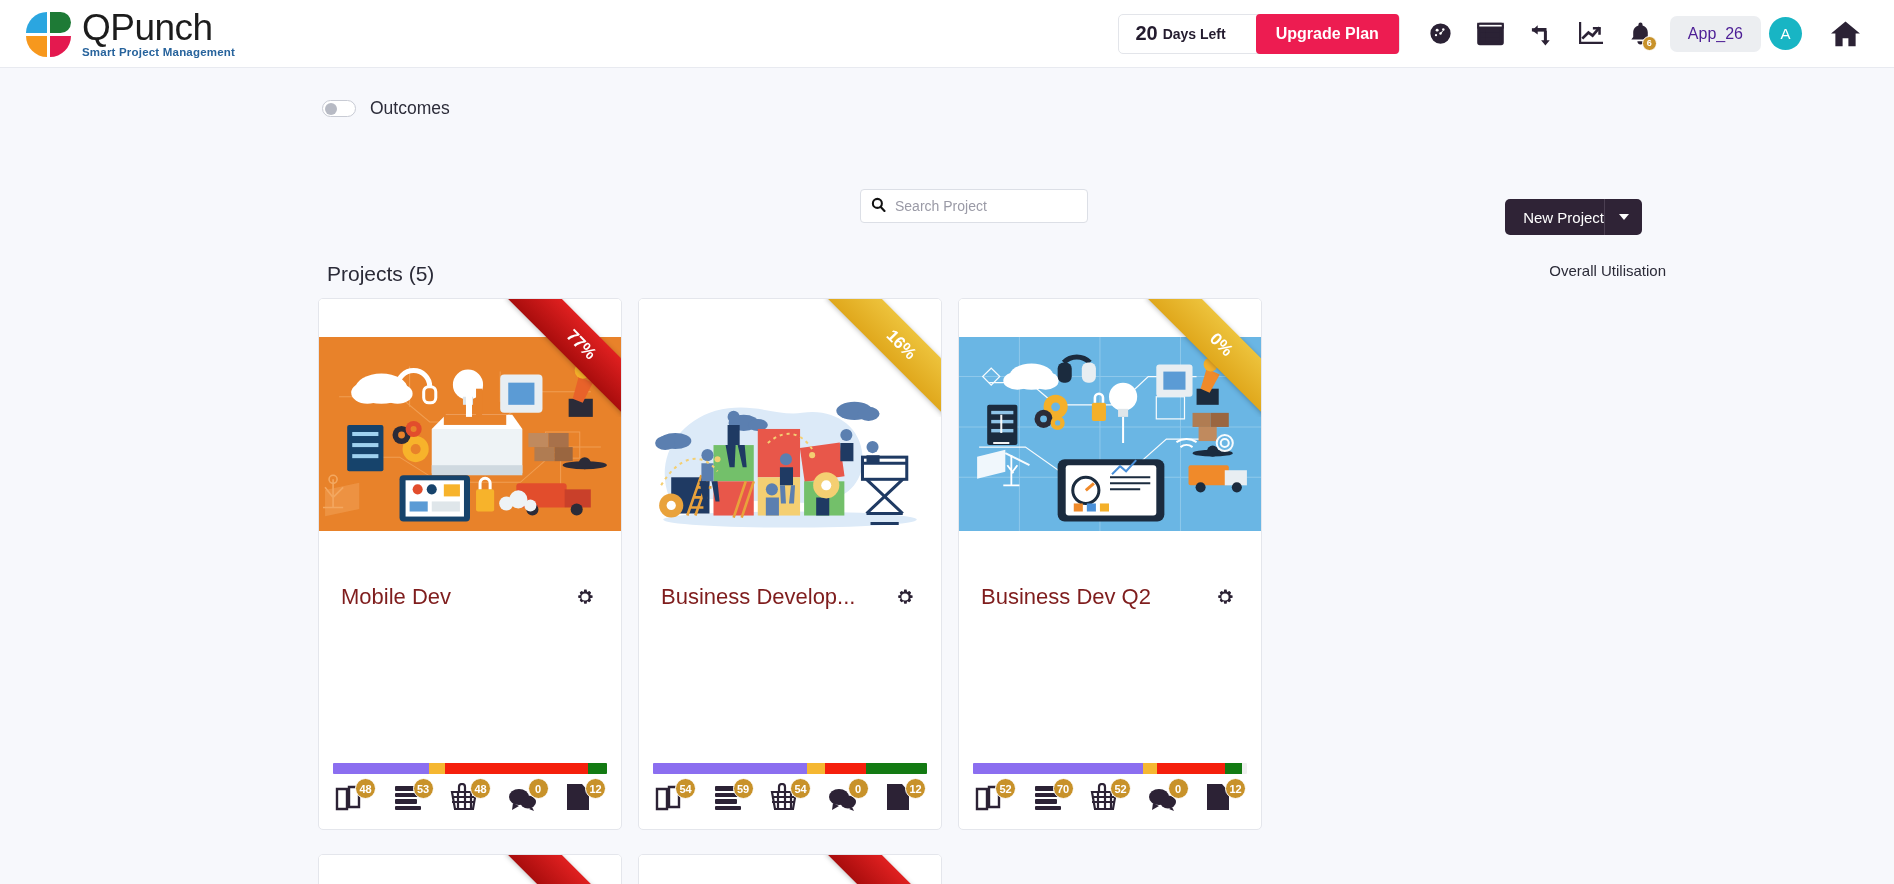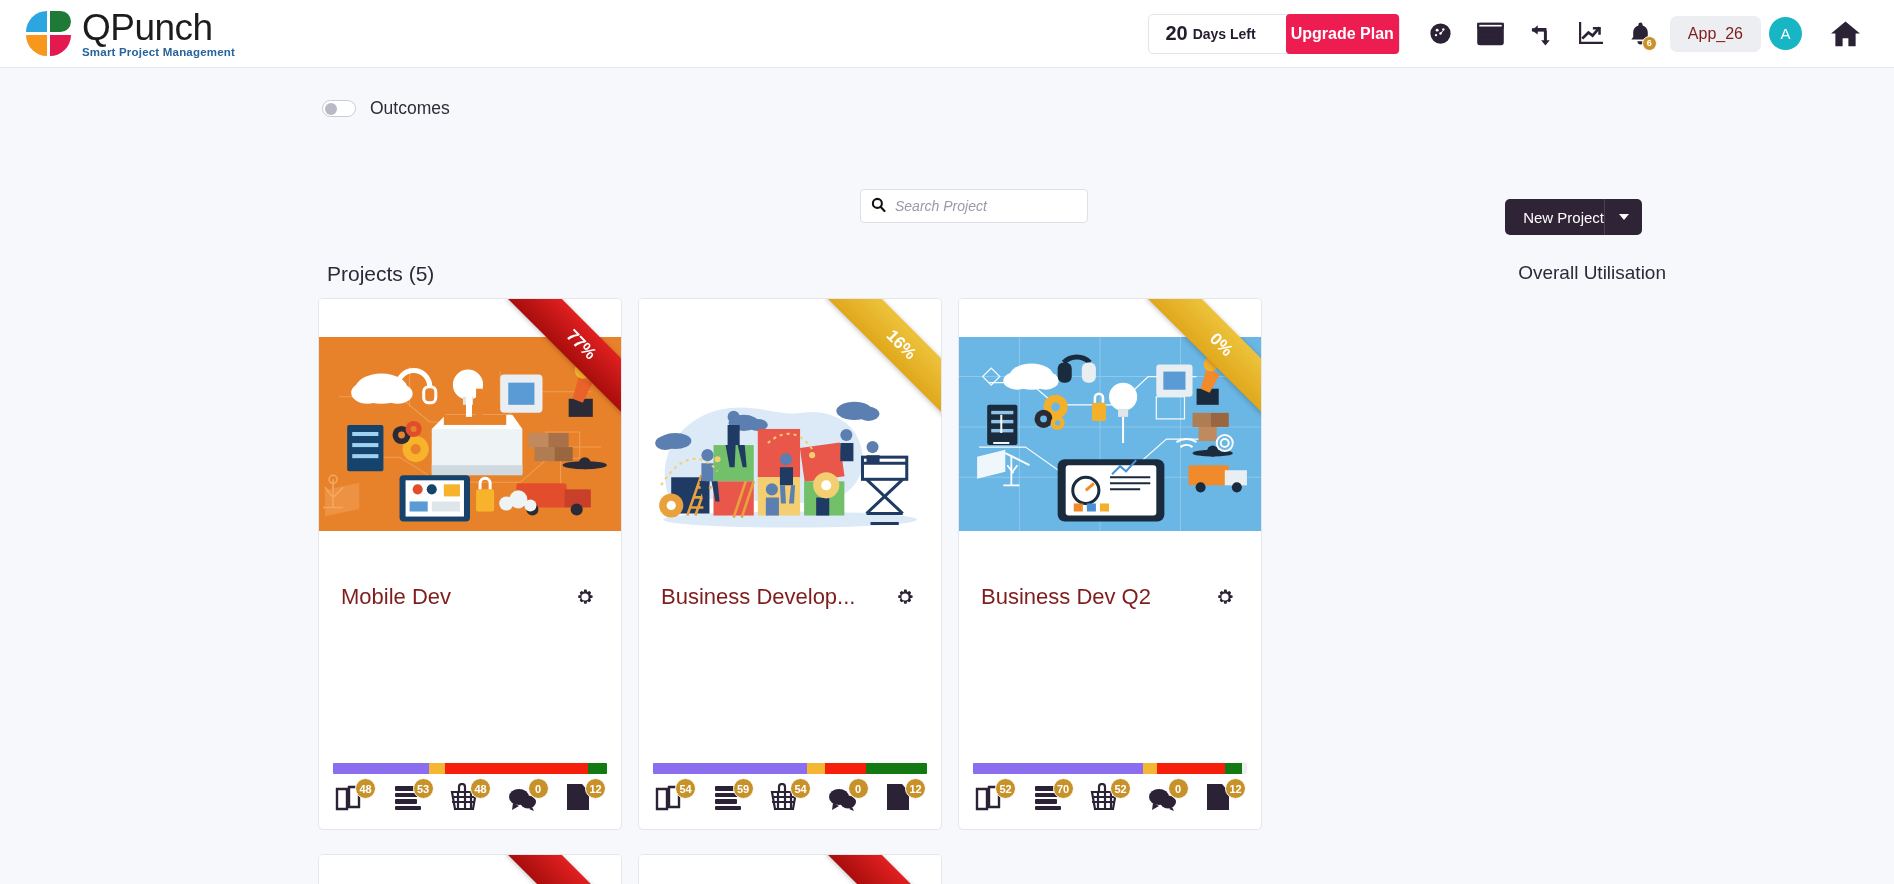--- a/index.html
+++ b/index.html
@@ -13,21 +13,21 @@
   
   .header {
     height: 68px;
     background: #ffffff;
     display: flex;
     align-items: center;
     padding: 0 24px 0 26px;
     border-bottom: 1px solid #e8eaf0;
     position: relative;
   }
-  .logo-wrap { display: flex; align-items: center; gap: 10px; }
+  .logo-wrap { display: flex; align-items: flex-end; gap: 10px; }
   .logo-mark { width: 46px; height: 46px; position: relative; }
   .logo-mark .q {
     position: absolute; width: 21px; height: 21px;
   }
   .q.tl { left:0;  top:0;  background:#2ba6e0; border-radius: 21px 0 0 0; }
   .q.tr { left:24px; top:0; background:#1e7a36; border-radius: 0 21px 21px 0; }
   .q.bl { left:0;  top:24px; background:#f7981d; border-radius: 0 0 0 21px; }
   .q.br { left:24px; top:24px; background:#e4194f; border-radius: 0 0 21px 0; }
   .logo-text { line-height: 1; }
   .logo-title {
@@ -44,40 +44,40 @@
   .upgrade-box {
     display: flex; align-items: center;
     border: 1px solid #e3e5ea; border-radius: 5px;
     height: 40px; padding-left: 16px; background: #fff;
     margin-right: 16px;
   }
   .days-num { font-size: 20px; font-weight: bold; color: #231b2e; }
   .days-txt { font-size: 14px; font-weight: bold; color: #231b2e; margin-left: 5px; text-align: right; }
   .upgrade-btn {
     background: #ed1c51; color: #fff; font-size: 16px; font-weight: bold;
-    border: none; border-radius: 4px; height: 40px; padding: 0 5px;
+    border: none; border-radius: 4px; height: 40px; padding: 0 20px;
     margin-left: 30px; cursor: pointer; white-space: nowrap;
     font-family: "Liberation Sans", sans-serif;
   }
   .hicon {
     width: 50px; height: 44px; display: flex; align-items: center;
     justify-content: center; cursor: pointer; position: relative;
     color: #2b2235;
   }
   .badge-dot {
     position: absolute; right: 9px; bottom: 5px;
     background: #c8922a; color: #fff; border-radius: 50%;
     width: 15px; height: 15px; font-size: 9px; font-weight: bold;
     display: flex; align-items: center; justify-content: center;
     border: 1.5px solid #fff;
   }
   .app-chip {
     background: #eceef1; border-radius: 7px; height: 36px;
     display: flex; align-items: center; padding: 0 18px;
-    font-size: 16px; color: #7f1d1d; margin: 0 8px 0 4px; cursor: pointer;
+    font-size: 16px; color: #4c1d95; margin: 0 8px 0 4px; cursor: pointer;
   }
   .avatar {
     width: 33px; height: 33px; border-radius: 50%; background: #18b5c4;
     color: #fff; font-size: 15px; display: flex; align-items: center;
     justify-content: center; cursor: pointer; margin-right: 18px;
   }
 
   
   .content { position: relative; }
   .toolbar {
@@ -100,39 +100,38 @@
   .search-box {
     position: absolute; left: 860px; top: 138px; transform: translateY(-50%);
     width: 228px; height: 34px; background: #fff;
     border: 1px solid #dcdfe6; border-radius: 4px;
     display: flex; align-items: center; padding: 0 10px; gap: 9px;
   }
   .search-box input {
     border: none; outline: none; font-size: 14px; color: #3a3a46;
     width: 100%; background: transparent;
     font-family: "Liberation Sans", sans-serif;
-    font-style: italic;
   }
   .search-box input::placeholder { color: #9a9aa6; }
 
   .new-project {
     position: absolute; right: 252px; top: 131px;
     background: #2f2336; color: #fff; border-radius: 5px;
     height: 36px; display: flex; align-items: center; cursor: pointer;
     font-size: 15px; padding: 0 0 0 18px;
   }
   .np-caret {
     border-left: 1px solid #4b3f52; height: 100%;
     display: flex; align-items: center; padding: 0 13px 0 14px;
   }
 
   
   .sec-head { position: absolute; top: 194px; }
   .sec-projects { left: 327px; font-size: 21px; color: #2b2b38; }
-  .sec-util { right: 228px; font-size: 19px; color: #2b2b38; }
+  .sec-util { right: 228px; font-size: 15px; color: #2b2b38; }
 
   
   .grid {
     position: absolute; left: 318px; top: 230px;
     display: flex; flex-wrap: wrap; gap: 0;
     width: 1270px;
   }
   .card-slot { width: 320px; padding-right: 0; margin-bottom: 24px; }
   .card {
     width: 304px; background: #fff; border: 1px solid #e4e6ec;

